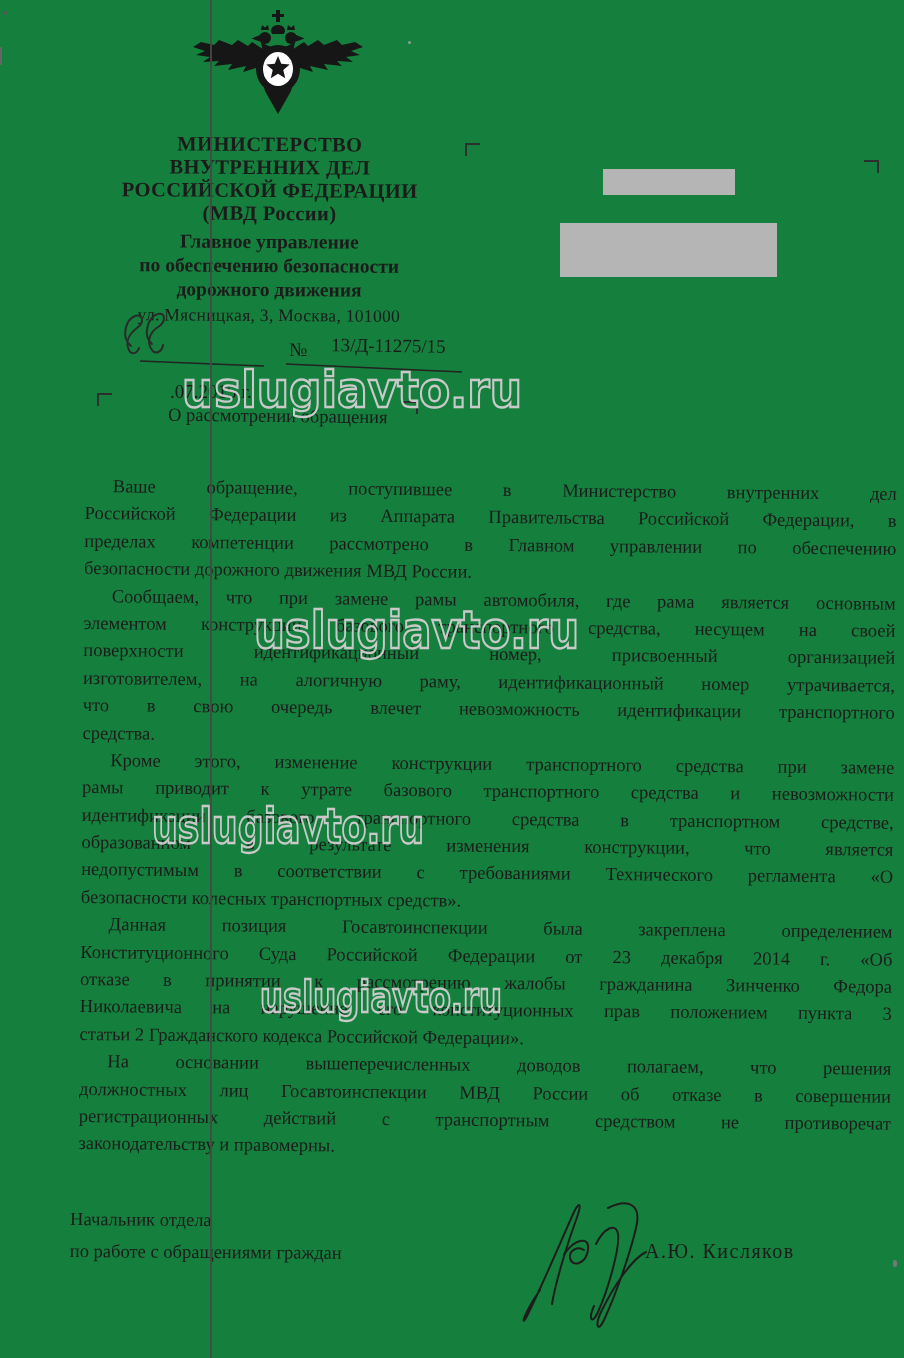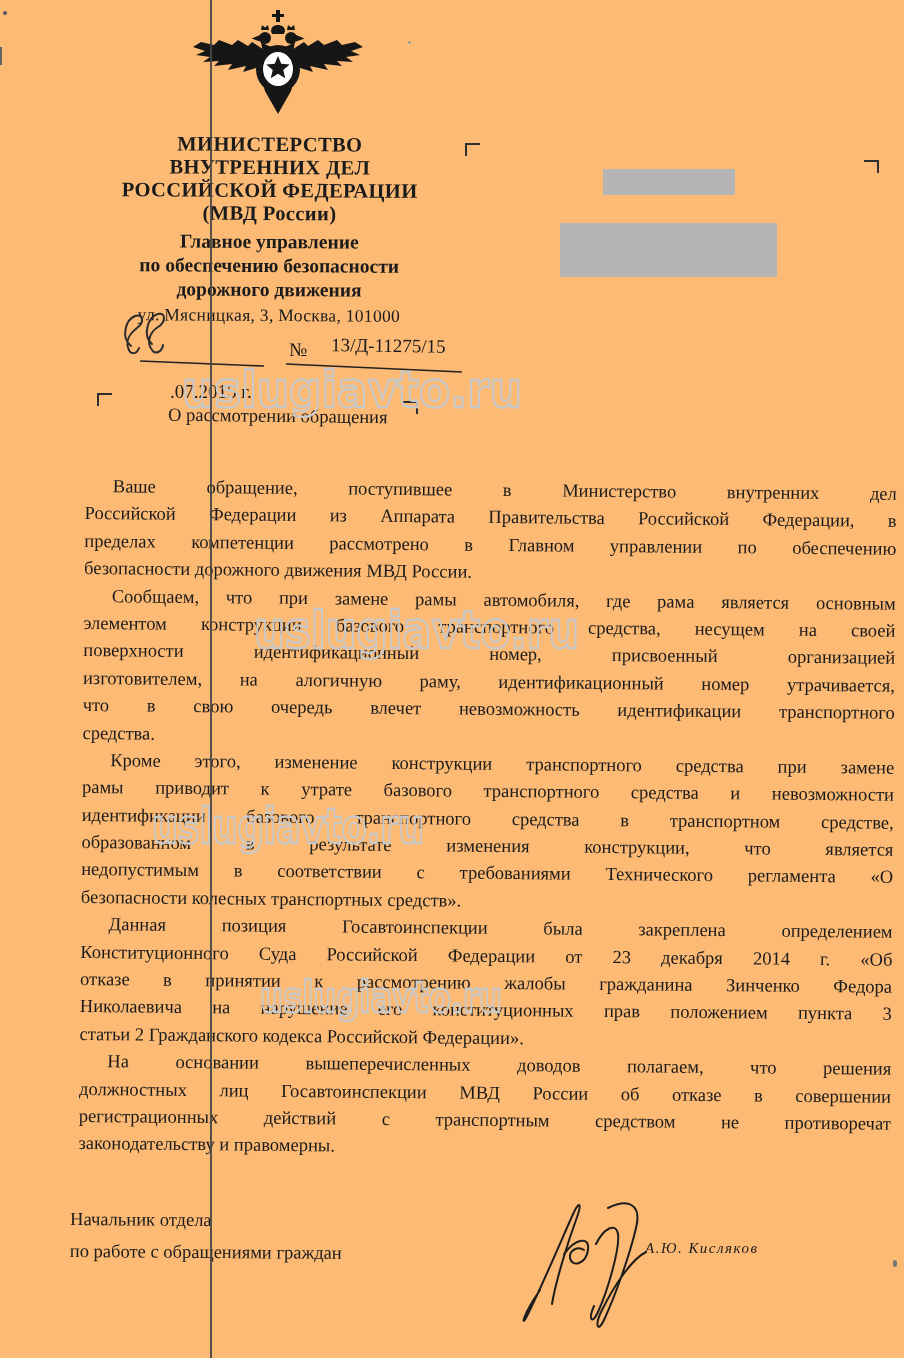--- a/index.html
+++ b/index.html
@@ -1,16 +1,16 @@
 <!DOCTYPE html>
 <html><head>
 <meta charset="utf-8">
 <style>
   html,body{margin:0;padding:0;background:#ffffff;}
-  .page{position:relative;width:904px;height:1358px;background:#fdba74;overflow:hidden;
+  .page{position:relative;width:904px;height:1358px;background:#15803d;overflow:hidden;
         font-family:"Liberation Serif",serif;color:#1b1b1b;}
   .abs{position:absolute;}
   
   .scanline{left:210px;top:0;width:2px;height:1358px;background:#474747;z-index:30;opacity:.92;}
   .speck{background:#555;border-radius:50%;z-index:3;}
   
   .cm{width:13px;height:11px;z-index:6;}
   .cm.tl{border-top:2.5px solid #2e2e2e;border-left:2.5px solid #2e2e2e;}
   .cm.tr{border-top:2.5px solid #2e2e2e;border-right:2.5px solid #2e2e2e;}
   
@@ -30,21 +30,21 @@
   .wm text{font-family:"DejaVu Sans",sans-serif;font-weight:bold;fill:none;stroke-width:2.3px;}
   
   .bodytext{left:85px;top:473px;width:812px;z-index:10;transform:rotate(.55deg);transform-origin:0 0;
             font-size:18.5px;line-height:27.4px;}
   .ln{height:27.4px;white-space:normal;}
   .j{text-align:justify;text-align-last:justify;}
   .last{text-align:left;text-align-last:left;}
   .fi{text-indent:28px;}
   
   .sig-pos{left:70px;top:1204px;font-size:18.5px;line-height:32px;z-index:10;transform:rotate(.4deg);}
-  .signer{left:645px;top:1240px;font-size:15px;letter-spacing:1.5px;z-index:10;font-style:italic;}
+  .signer{left:645px;top:1240px;font-size:20px;letter-spacing:1.5px;z-index:10;}
   .sigsvg{left:512px;top:1194px;z-index:12;}
   .hand{z-index:12;}
   .emblem{left:188px;top:9px;z-index:10;}
   .ulines{left:132px;top:352px;z-index:11;}
 </style>
 </head>
 <body>
 
 <div class="page">
 

